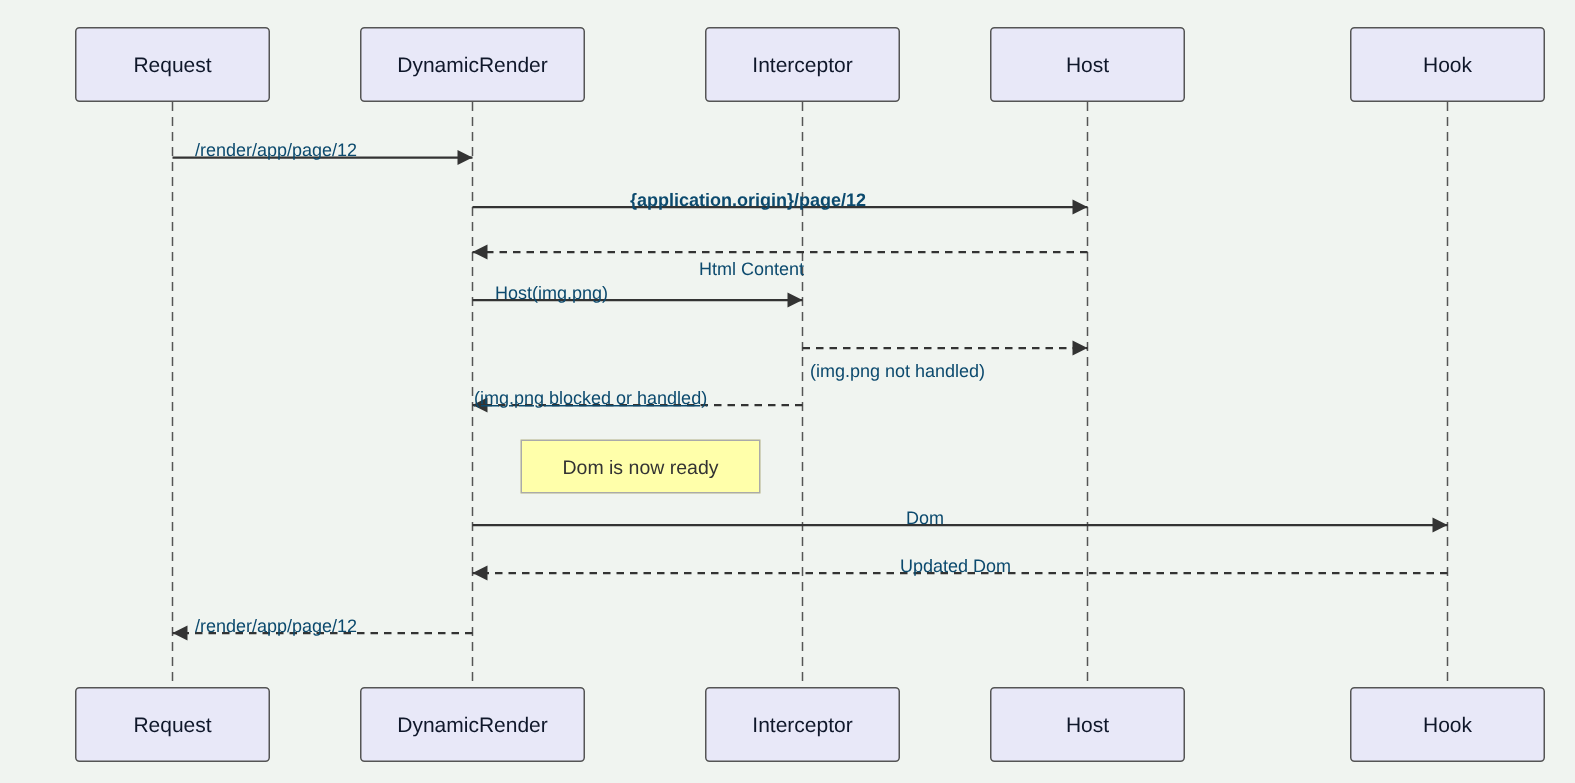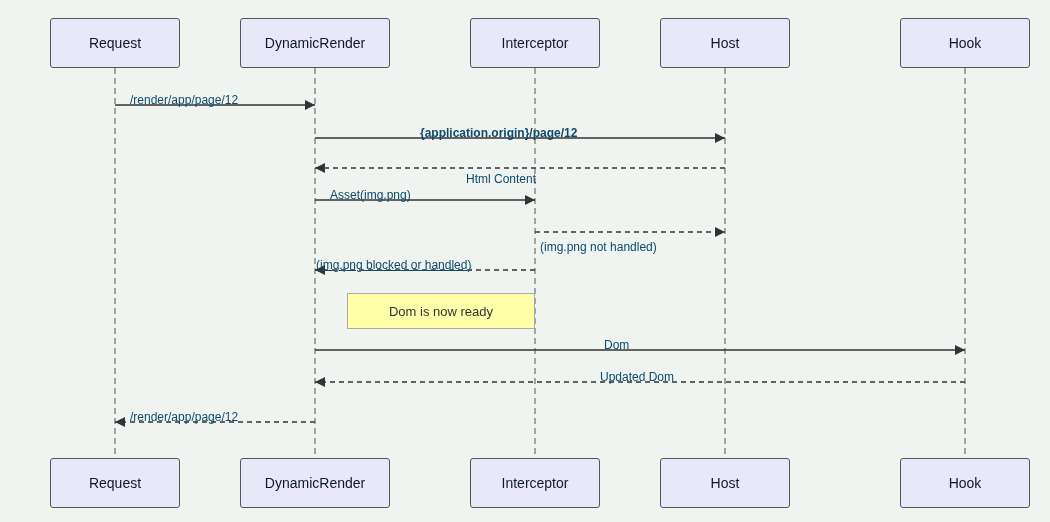--- a/index.html
+++ b/index.html
@@ -110,23 +110,23 @@
       <div class="box" style="left: 50px; top: 458px; width: 130px; height: 50px;">Request</div>
       <div class="box" style="left: 240px; top: 458px; width: 150px; height: 50px;">DynamicRender</div>
       <div class="box" style="left: 470px; top: 458px; width: 130px; height: 50px;">Interceptor</div>
       <div class="box" style="left: 660px; top: 458px; width: 130px; height: 50px;">Host</div>
       <div class="box" style="left: 900px; top: 458px; width: 130px; height: 50px;">Hook</div>
     </div>
   <div id="labels-container">
       <div class="arrow-label" style="left: 130px; top: 93px;">/render/app/page/12</div>
       <div class="arrow-label" style="left: 420px; top: 126px; font-weight: bold;">{application.origin}/page/12</div>
       <div class="arrow-label" style="left: 450px; top: 172px; margin-left: 16px;">Html Content</div>
-      <div class="arrow-label" style="left: 330px; top: 188px;">Asset(img.png)</div>
+      <div class="arrow-label" style="left: 330px; top: 188px;">Host(img.png)</div>
       <div class="arrow-label" style="left: 540px; top: 204px; margin-top: 36px;">(img.png not handled)</div>
       <div class="arrow-label" style="left: 316px; top: 258px; text-decoration: underline;">(img.png blocked or handled)</div>
       <div class="arrow-label" style="left: 604px; top: 338px;">Dom</div>
       <div class="arrow-label" style="left: 600px; top: 370px;">Updated Dom</div>
       <div class="arrow-label" style="left: 130px; top: 410px;">/render/app/page/12</div>
     </div>
   <div id="dom-ready-container">
-      <div class="dom-ready-box" style="left: 347px; top: 293px; width: 188px; height: 36px; display: flex; align-items: center; justify-content: center;">Dom is now ready</div>
+      <div class="dom-ready-box" style="left: 347px; top: 293px; width: 160px; height: 36px; display: flex; align-items: center; justify-content: center;">Dom is now ready</div>
     </div>
 </div>
 
 </body></html>

